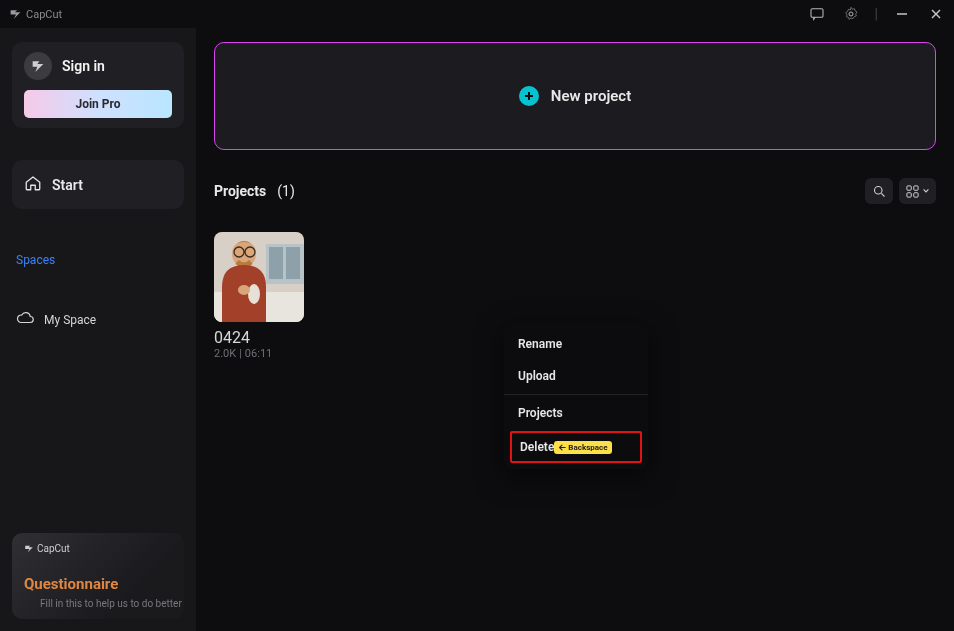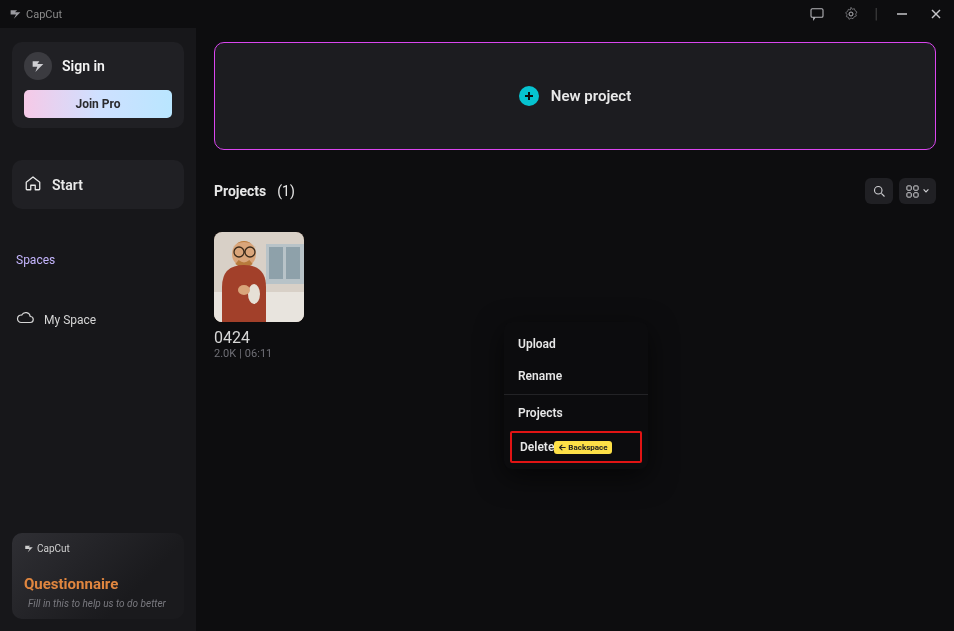--- a/index.html
+++ b/index.html
@@ -126,21 +126,21 @@
       gap: 10px;
       padding: 10px 12px;
       font-size: 14px;
       font-weight: 600;
       color: #e9e9e9;
       cursor: pointer;
       border-radius: 8px;
     }
 
     .section-label {
-      color: #c4b5fd;
+      color: #3b82f6;
       font-size: 12px;
       padding: 4px 4px 10px 4px;
     }
     .space-item {
       display: flex;
       align-items: center;
       gap: 10px;
       padding: 8px 4px;
       font-size: 12px;
       font-weight: 400;
@@ -172,24 +172,23 @@
       position: absolute;
       bottom: 26px;
       left: 12px;
       font-size: 15px;
       font-weight: 700;
       color: #e0863f;
     }
     .promo-sub {
       position: absolute;
       bottom: 10px;
-      left: 16px;
+      left: 28px;
       font-size: 10px;
       color: #79797f;
-      font-style: italic;
     }
 
     
     .main {
       flex: 1;
       padding: 14px 18px;
       position: relative;
     }
     .new-project-card {
       background: #1c1c20;
@@ -469,24 +468,24 @@
           </svg>
         </div>
         <div class="proj-name">0424</div>
         <div class="proj-meta">
           <span>2.0K</span><span class="dot">|</span><span>06:11</span>
         </div>
       </div>
 
       <div class="ctx-menu">
         <div class="ctx-item">
+          <span>Rename</span>
+        </div>
+        <div class="ctx-item">
           <span>Upload</span>
-        </div>
-        <div class="ctx-item">
-          <span>Rename</span>
         </div>
         <div class="ctx-divider"></div>
         <div class="ctx-item">
           <span>Projects</span>
         </div>
         <div class="ctx-delete-wrap">
           <span>Delete</span>
           <span class="shortcut-badge">
             <svg width="8" height="7" viewBox="0 0 10 8">
               <path d="M9 4H2m0 0l3-3M2 4l3 3" stroke="#222" stroke-width="1.4" fill="none" stroke-linecap="round"></path>

